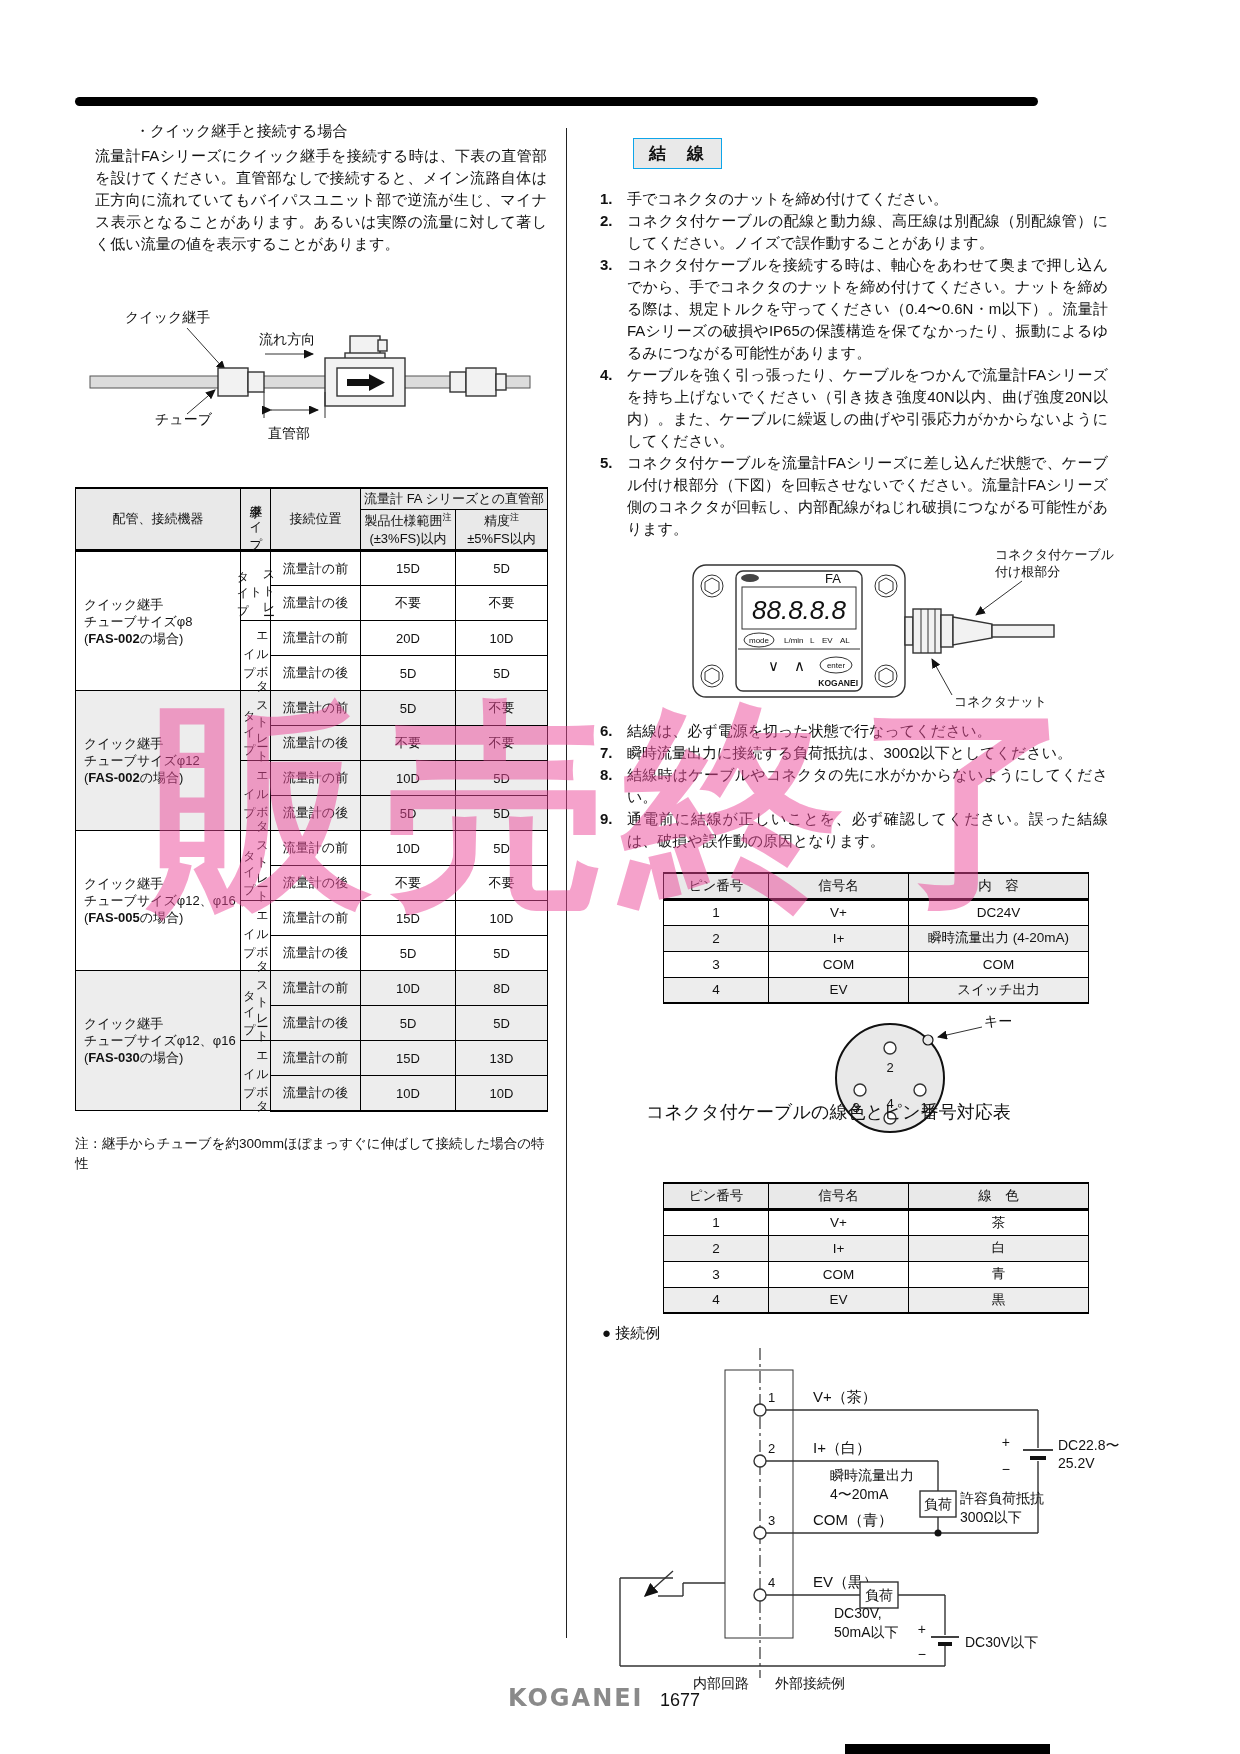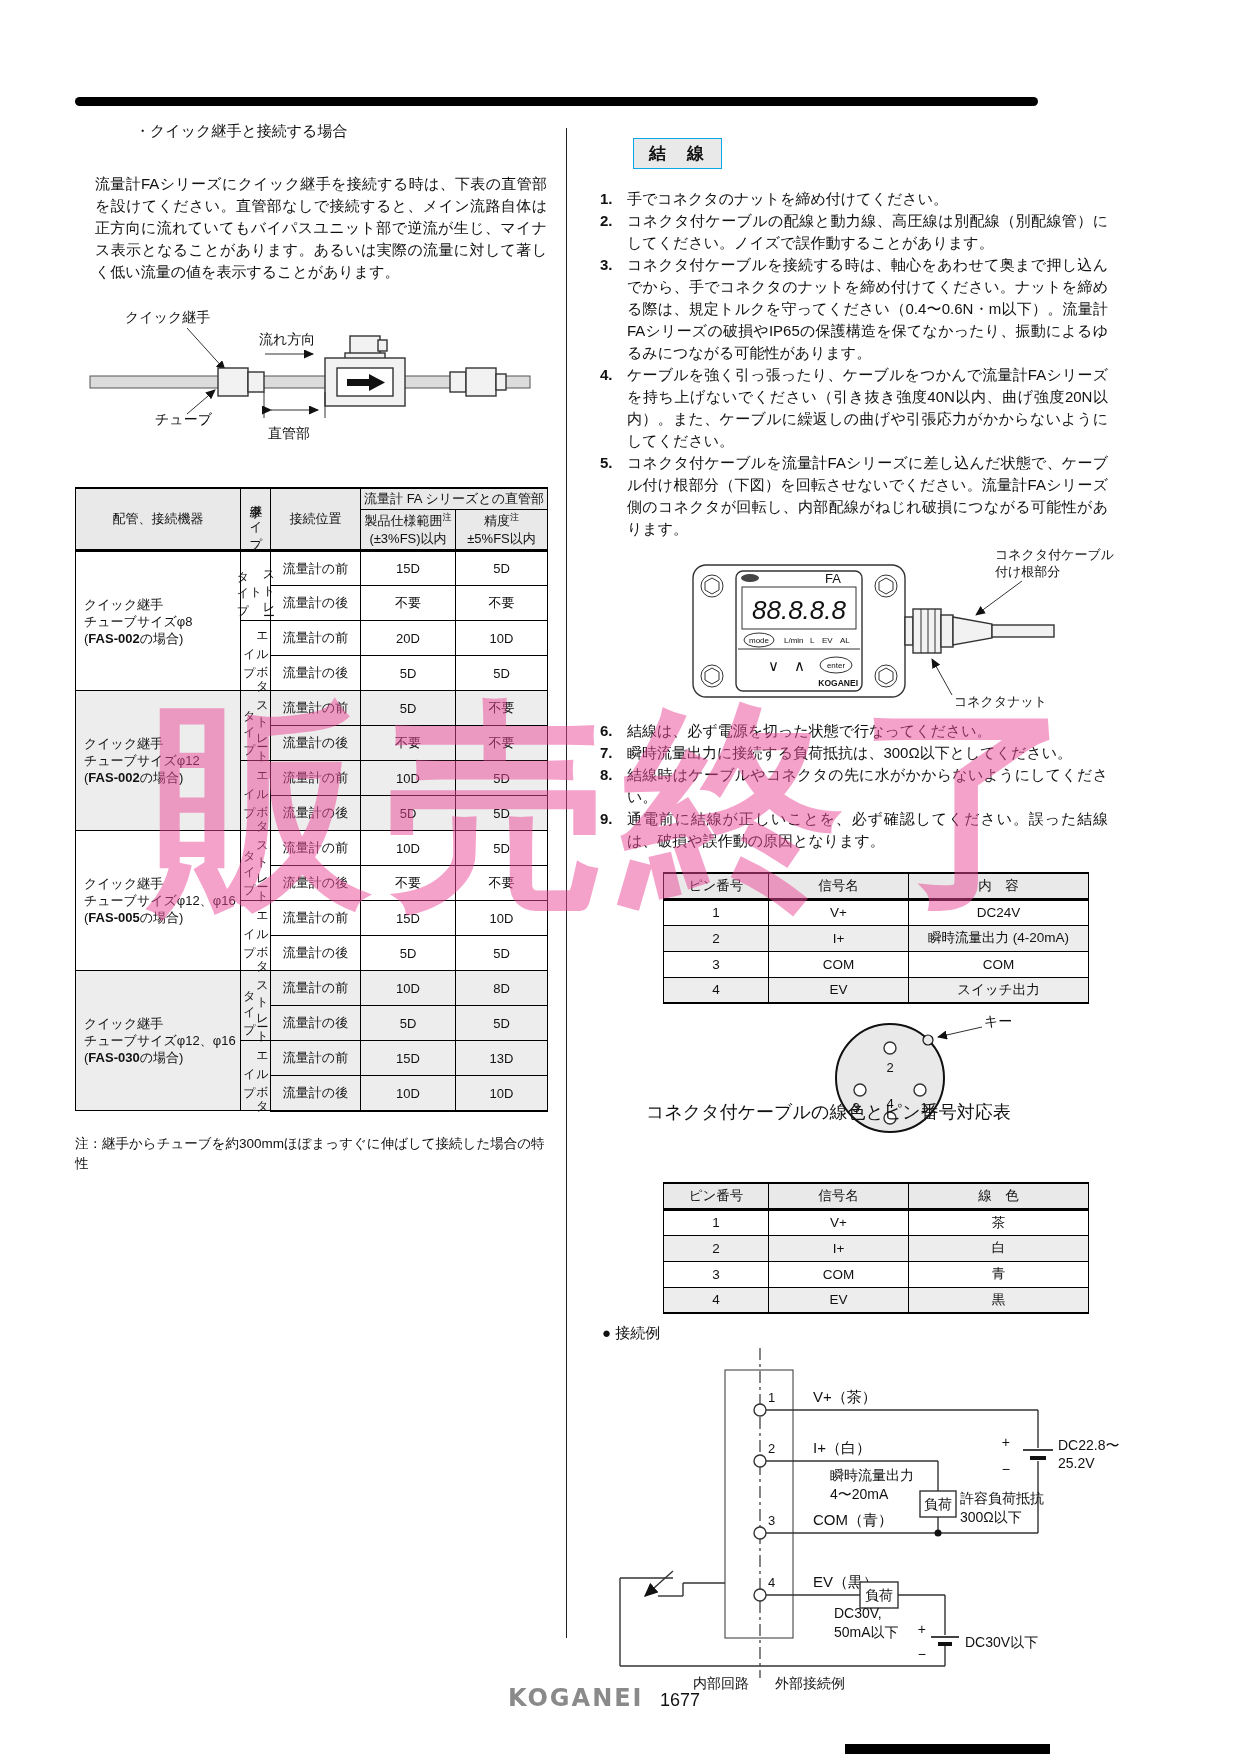--- a/index.html
+++ b/index.html
@@ -6,21 +6,21 @@
   html,body { background:#888; }
   body { font-family:"Liberation Sans","DejaVu Sans",sans-serif; color:#111; }
   .page { position:relative; width:1240px; height:1754px; background:#fff; margin:0 auto; overflow:hidden; }
 
   .topbar { position:absolute; left:75px; top:97px; width:963px; height:9px; background:#000; border-radius:5px; }
   .col-divider { position:absolute; left:566px; top:128px; width:1px; height:1510px; background:#222; }
 
   
   .left-col { position:absolute; left:75px; top:122px; width:472px; height:1100px; }
   .lc-heading { position:absolute; top:0; left:12px; font-size:15px;margin-left:48px; }
-  .lc-para { position:absolute; top:23px; left:20px; width:452px; font-size:15px; line-height:22px; text-align:justify;margin-top:28px; }
+  .lc-para { position:absolute; top:23px; left:20px; width:452px; font-size:15px; line-height:22px; text-align:justify; }
   .tube-svg { position:absolute; top:158px; left:0; }
   .spec-table { position:absolute; top:365px; left:0; border-collapse:collapse; table-layout:fixed; width:472px; font-size:13px; }
   .spec-table th, .spec-table td { border:1px solid #000; padding:1px 2px; text-align:center; vertical-align:middle; }
   .spec-table thead th { background:#e9e9e9; font-weight:normal; }
   .spec-table thead tr:first-child th { border-top:2px solid #000; }
   .spec-table thead tr.sub th, .spec-table thead th[rowspan] { border-bottom:3px solid #000; }
   .spec-table tbody td { height:35px; }
   .spec-table tbody tr:last-child td { border-bottom:2px solid #000; }
   .grp-label { text-align:left !important; padding-left:8px !important; line-height:17px; }
   .vcell { writing-mode:vertical-rl; white-space:pre-line; font-size:12px; letter-spacing:2px; line-height:13px; padding:2px 1px !important; }

